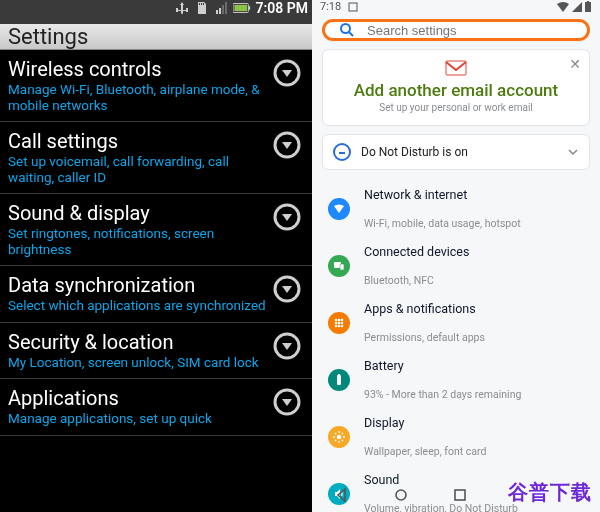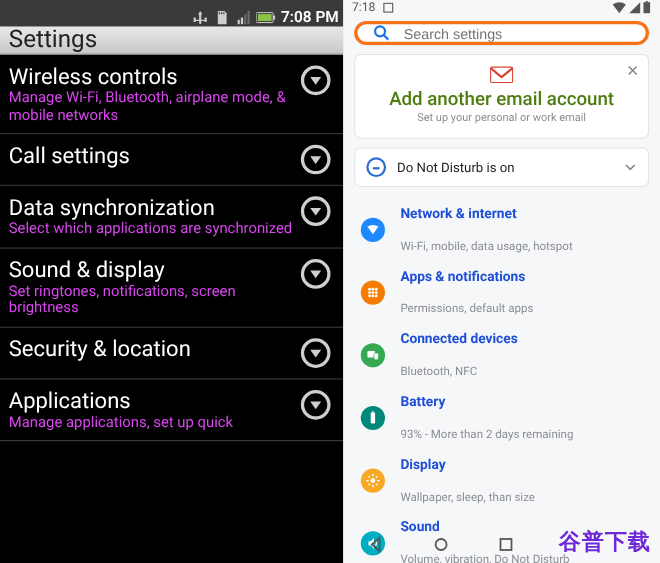--- a/index.html
+++ b/index.html
@@ -1,31 +1,31 @@
 <!DOCTYPE html>
 <html><head>
 <meta charset="utf-8">
 <style>
   * { box-sizing: border-box; margin: 0; padding: 0; }
   html, body { width: 600px; height: 512px; overflow: hidden; font-family: Roboto, Arial, sans-serif; }
   .canvas { display: flex; width: 600px; height: 512px; background: #e8e8e8; }
 
   
   .left { width: 312px; height: 512px; background: #000; display: flex; flex-direction: column; }
-  .lsb { height: 24px; background: #3a3a3a; display: flex; align-items: flex-end; padding: 0 4px; }
+  .lsb { height: 24px; background: #3a3a3a; display: flex; align-items: flex-start; padding: 0 4px; }
   .lsb .sp { flex: 1; }
   .lsb .ic { width: 18px; height: 16px; margin-left: 2px; display: flex; align-items: center; justify-content: center; }
   .lsb svg { display: block; }
   .lsb-time { color: #fff; font-size: 14px; font-weight: 600; margin-left: 4px; }
   .lhdr { background: linear-gradient(#e8e8e8,#c8c8c8); color: #222; font-size: 22px; padding: 0 8px; border-bottom: 1px solid #888; }
   .llist { flex: 1; background: #000; }
   .lrow { display: flex; padding: 8px 10px 8px 8px; border-bottom: 1px solid #3a3a3a; }
   .lrow .txt { flex: 1; padding-right: 6px; }
   .lrow .ttl { color: #fff; font-size: 20px; line-height: 1.1; }
-  .lrow .sub { color: #d946ef; font-size: 13.5px; line-height: 1.15; margin-top: 2px; }
+  .lrow .sub { color: #0ea5e9; font-size: 13.5px; line-height: 1.15; margin-top: 2px; }
   .lrow .arr { width: 30px; height: 30px; flex-shrink: 0; }
 
   
   .right { width: 288px; height: 512px; background: #f6f7f9; display: flex; flex-direction: column; position: relative; }
   .rsb { height: 20px; display: flex; align-items: center; padding: 0 8px; color: #555; font-size: 11px; justify-content: center; }
   .rsb .sp { flex: 1; }
   .rsb svg { display: block; margin-left: 1px; }
 
   .search { margin: 6px 10px 8px 10px; height: 38px; background: #fff; border: 3px solid #f97316; border-radius: 22px; display: flex; align-items: center; padding: 0 14px; box-shadow: 0 1px 2px rgba(0,0,0,0.04); }
   .search .sinp { border: none; outline: none; flex: 1; font-size: 13px; color: #888; background: transparent; margin-left: 12px; }
@@ -39,21 +39,21 @@
   .banner { margin: 0 10px 10px 10px; background: #fff; border: 1px solid #e2e4e8; border-radius: 6px; padding: 8px 10px; display: flex; align-items: center; }
   .banner .bic { width: 18px; height: 18px; border: 2px solid #2b6cd4; border-radius: 50%; position: relative; flex-shrink: 0; }
   .banner .bic::after { content: ""; position: absolute; left: 4px; top: 7px; width: 6px; height: 2px; background: #2b6cd4; }
   .banner .bt { flex: 1; font-size: 12px; font-weight: 400; color: #222; margin-left: 10px; }
   .banner .chev { color: #888; }
 
   .rlist { flex: 1; padding: 0 2px; }
   .rrow { display: flex; align-items: center; padding: 7px 14px; }
   .rrow .ric { width: 22px; height: 22px; border-radius: 50%; flex-shrink: 0; display: flex; align-items: center; justify-content: center; }
   .rrow .rtx { margin-left: 14px; }
-  .rrow .rt { font-size: 12.5px; color: #1d4ed8; font-weight: 700; }
+  .rrow .rt { font-size: 12.5px; color: #0f172a; font-weight: 400; }
   .rrow .rs { font-size: 10.5px; color: #8a8d91; margin-top: 15px; }
 
   .c-blue   { background: #1e88ff; }
   .c-green  { background: #34a853; }
   .c-orange { background: #f57c00; }
   .c-teal   { background: #00897b; }
   .c-amber  { background: #f9a825; }
   .c-cyan   { background: #00acc1; }
   .c-pink   { background: #e91e63; }
 
@@ -108,49 +108,51 @@
           <div class="sub">Manage Wi-Fi, Bluetooth, airplane mode, &amp; mobile networks</div>
         </div>
         <svg class="arr" viewBox="0 0 30 30">
             <circle cx="15" cy="15" r="12" fill="none" stroke="#cfcfcf" stroke-width="3"></circle>
             <path d="M10 12 L15 19 L20 12 Z" fill="#cfcfcf"></path>
           </svg>
       </div>
       <div class="lrow">
         <div class="txt">
           <div class="ttl">Call settings</div>
+          <div class="sub">Set up voicemail, call forwarding, call waiting, caller ID</div>
+        </div>
+        <svg class="arr" viewBox="0 0 30 30">
+            <circle cx="15" cy="15" r="12" fill="none" stroke="#cfcfcf" stroke-width="3"></circle>
+            <path d="M10 12 L15 19 L20 12 Z" fill="#cfcfcf"></path>
+          </svg>
+      </div>
+      <div class="lrow">
+        <div class="txt">
+          <div class="ttl">Sound &amp; display</div>
+          <div class="sub">Set ringtones, notifications, screen brightness</div>
         </div>
         <svg class="arr" viewBox="0 0 30 30">
             <circle cx="15" cy="15" r="12" fill="none" stroke="#cfcfcf" stroke-width="3"></circle>
             <path d="M10 12 L15 19 L20 12 Z" fill="#cfcfcf"></path>
           </svg>
       </div>
       <div class="lrow">
         <div class="txt">
           <div class="ttl">Data synchronization</div>
           <div class="sub">Select which applications are synchronized</div>
         </div>
         <svg class="arr" viewBox="0 0 30 30">
             <circle cx="15" cy="15" r="12" fill="none" stroke="#cfcfcf" stroke-width="3"></circle>
             <path d="M10 12 L15 19 L20 12 Z" fill="#cfcfcf"></path>
           </svg>
       </div>
       <div class="lrow">
         <div class="txt">
-          <div class="ttl">Sound &amp; display</div>
-          <div class="sub">Set ringtones, notifications, screen brightness</div>
-        </div>
-        <svg class="arr" viewBox="0 0 30 30">
-            <circle cx="15" cy="15" r="12" fill="none" stroke="#cfcfcf" stroke-width="3"></circle>
-            <path d="M10 12 L15 19 L20 12 Z" fill="#cfcfcf"></path>
-          </svg>
-      </div>
-      <div class="lrow">
-        <div class="txt">
           <div class="ttl">Security &amp; location</div>
+          <div class="sub">My Location, screen unlock, SIM card lock</div>
         </div>
         <svg class="arr" viewBox="0 0 30 30">
             <circle cx="15" cy="15" r="12" fill="none" stroke="#cfcfcf" stroke-width="3"></circle>
             <path d="M10 12 L15 19 L20 12 Z" fill="#cfcfcf"></path>
           </svg>
       </div>
       <div class="lrow">
         <div class="txt">
           <div class="ttl">Applications</div>
           <div class="sub">Manage applications, set up quick</div>
@@ -221,51 +223,51 @@
     <div class="rlist">
       <div class="rrow">
         <div class="ric c-blue">
             <svg width="14" height="14" viewBox="0 0 14 14">
               <path d="M7 11 L12 4 Q7 1 2 4 Z" fill="#fff"></path>
             </svg>
           </div>
         <div class="rtx">
             <div class="rt">Network &amp; internet</div>
             <div class="rs">Wi-Fi, mobile, data usage, hotspot</div>
+          </div>
+      </div>
+      <div class="rrow">
+        <div class="ric c-green">
+            <svg width="14" height="14" viewBox="0 0 14 14">
+              <rect x="2" y="3" width="7" height="6" rx="1" fill="#fff"></rect>
+              <rect x="8" y="5" width="4" height="6" rx="1" fill="#fff" stroke="#34a853" stroke-width="0.6"></rect>
+            </svg>
+          </div>
+        <div class="rtx">
+            <div class="rt">Connected devices</div>
+            <div class="rs">Bluetooth, NFC</div>
           </div>
       </div>
       <div class="rrow">
         <div class="ric c-orange">
             <svg width="14" height="14" viewBox="0 0 14 14">
               <circle cx="4" cy="4" r="1.3" fill="#fff"></circle>
               <circle cx="7" cy="4" r="1.3" fill="#fff"></circle>
               <circle cx="10" cy="4" r="1.3" fill="#fff"></circle>
               <circle cx="4" cy="7" r="1.3" fill="#fff"></circle>
               <circle cx="7" cy="7" r="1.3" fill="#fff"></circle>
               <circle cx="10" cy="7" r="1.3" fill="#fff"></circle>
               <circle cx="4" cy="10" r="1.3" fill="#fff"></circle>
               <circle cx="7" cy="10" r="1.3" fill="#fff"></circle>
               <circle cx="10" cy="10" r="1.3" fill="#fff"></circle>
             </svg>
           </div>
         <div class="rtx">
             <div class="rt">Apps &amp; notifications</div>
             <div class="rs">Permissions, default apps</div>
-          </div>
-      </div>
-      <div class="rrow">
-        <div class="ric c-green">
-            <svg width="14" height="14" viewBox="0 0 14 14">
-              <rect x="2" y="3" width="7" height="6" rx="1" fill="#fff"></rect>
-              <rect x="8" y="5" width="4" height="6" rx="1" fill="#fff" stroke="#34a853" stroke-width="0.6"></rect>
-            </svg>
-          </div>
-        <div class="rtx">
-            <div class="rt">Connected devices</div>
-            <div class="rs">Bluetooth, NFC</div>
           </div>
       </div>
       <div class="rrow">
         <div class="ric c-teal">
             <svg width="14" height="14" viewBox="0 0 14 14">
               <rect x="5" y="2" width="4" height="10" rx="1" fill="#fff"></rect>
               <rect x="6" y="1" width="2" height="1" fill="#fff"></rect>
             </svg>
           </div>
         <div class="rtx">
@@ -284,21 +286,21 @@
                 <line x1="11" y1="7" x2="13" y2="7"></line>
                 <line x1="3" y1="3" x2="4.2" y2="4.2"></line>
                 <line x1="9.8" y1="9.8" x2="11" y2="11"></line>
                 <line x1="3" y1="11" x2="4.2" y2="9.8"></line>
                 <line x1="9.8" y1="4.2" x2="11" y2="3"></line>
               </g>
             </svg>
           </div>
         <div class="rtx">
             <div class="rt">Display</div>
-            <div class="rs">Wallpaper, sleep, than size</div>
+            <div class="rs">Wallpaper, sleep, font card</div>
           </div>
       </div>
       <div class="rrow">
         <div class="ric c-cyan">
             <svg width="14" height="14" viewBox="0 0 14 14">
               <path d="M3 5 H5 L8 2 V12 L5 9 H3 Z" fill="#fff"></path>
               <path d="M9.5 5 Q11 7 9.5 9" fill="none" stroke="#fff" stroke-width="1.2"></path>
             </svg>
           </div>
         <div class="rtx">

